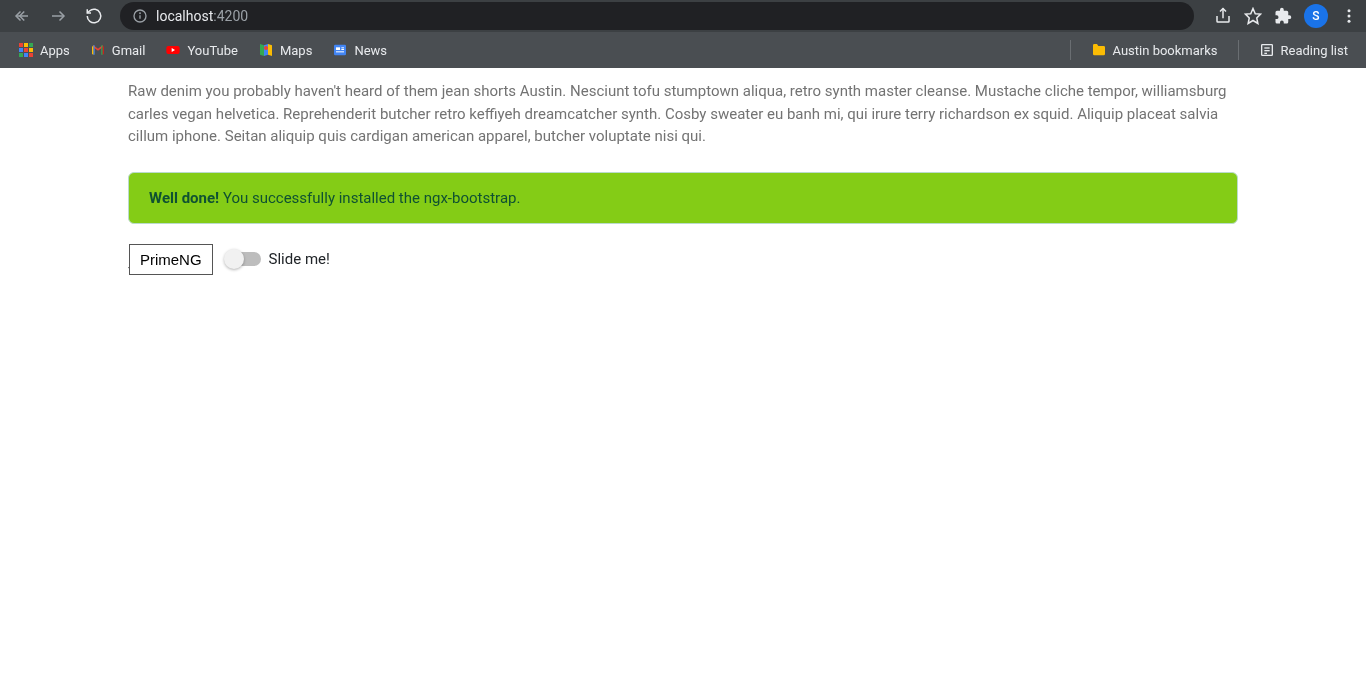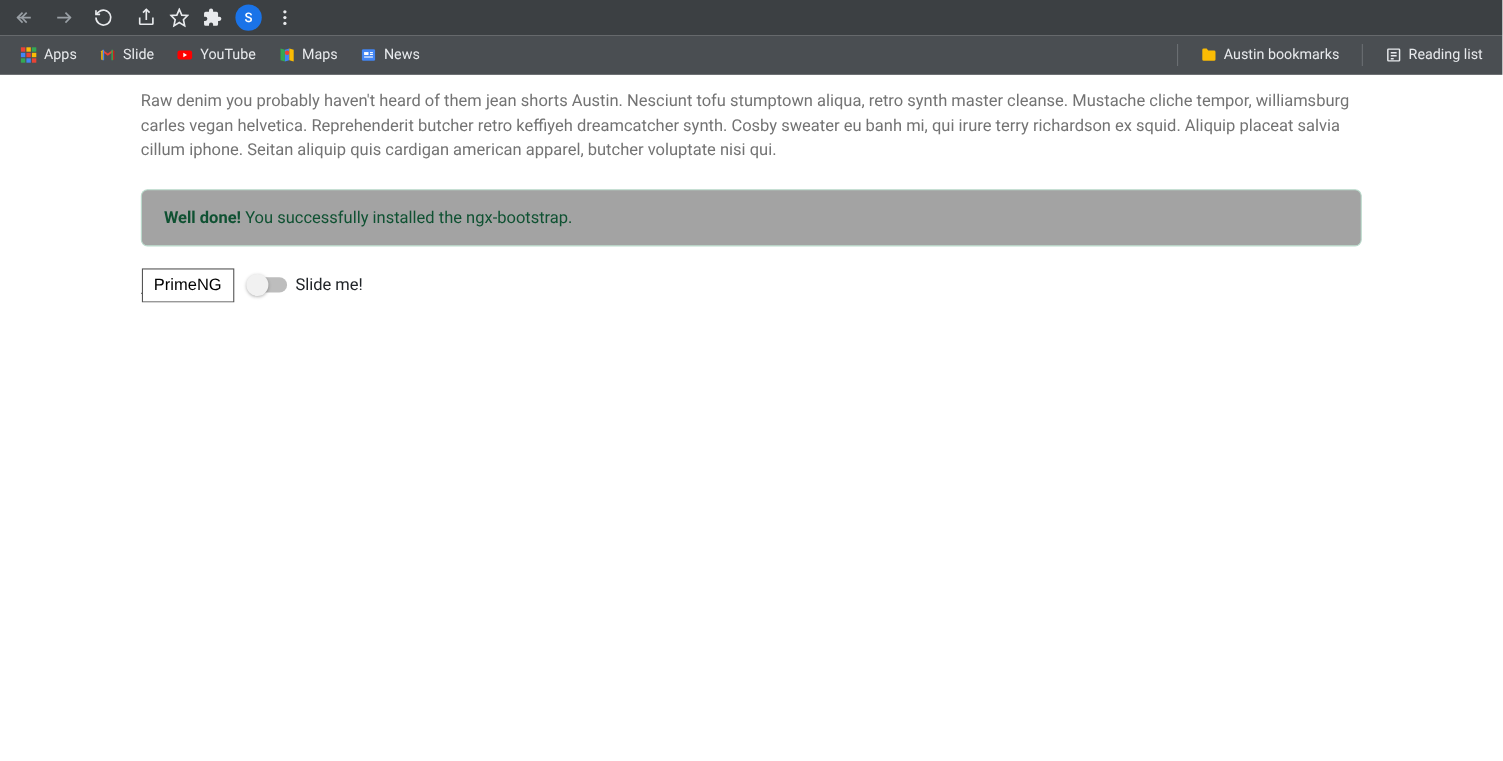--- a/index.html
+++ b/index.html
@@ -37,21 +37,21 @@
 
     
     .page { padding: 0 128px; }
 
     .tabs { display: flex; border-bottom: 1px solid #dee2e6; margin-top: 0; }
     .tab { padding: 8px 16px; font-size: 15px; color: #0d6efd; cursor: pointer; border: 1px solid transparent; border-top-left-radius: 4px; border-top-right-radius: 4px; position: relative; top: 1px; }
     .tab.active { color: #495057; background: #fff; border-color: #dee2e6 #dee2e6 #fff; }
 
     .tab-content { padding: 12px 0; font-size: 15px; color: #737373; line-height: 1.5; }
 
-    .alert-success { background: #a3a3a3; border: 1px solid #badbcc; border-radius: 6px; padding: 16px 20px; margin-top: 12px; color: #0f5132; font-size: 15px; }
+    .alert-success { background: #84cc16; border: 1px solid #badbcc; border-radius: 6px; padding: 16px 20px; margin-top: 12px; color: #0f5132; font-size: 15px; }
     .alert-success .alert-strong { font-weight: 700; }
 
     .controls-row { display: flex; align-items: center; gap: 14px; margin-top: 20px; }
     .legend-row { display: flex; align-items: flex-end; }
     .primeng-btn { border: 1px solid #555; padding: 6px 10px; font-size: 15px; background: #fff; cursor: pointer; }
     .legend-dash { color: #555; font-size: 14px; margin-right: -3px; }
 
     .slide-toggle { display: flex; align-items: center; gap: 8px; cursor: pointer; }
     .toggle-track { width: 34px; height: 14px; border-radius: 10px; background: #bdbdbd; position: relative; }
     .toggle-thumb { width: 20px; height: 20px; border-radius: 50%; background: #f1f1f1; box-shadow: 0 1px 3px rgba(0,0,0,0.3); position: absolute; top: -3px; left: -3px; }
@@ -75,20 +75,30 @@
         <line x1="4" y1="12" x2="20" y2="12"></line>
         <polyline points="14 6 20 12 14 18"></polyline>
       </svg>
   </div>
   <div class="nav-btn active">
     <svg width="18" height="18" viewBox="0 0 24 24" fill="none" stroke="currentColor" stroke-width="2">
         <path d="M3 12a9 9 0 1 0 3-6.7L3 8"></path>
         <polyline points="3 3 3 8 8 8"></polyline>
       </svg>
   </div>
+  <div class="url-bar">
+    <span class="url-info-icon">
+      <svg width="16" height="16" viewBox="0 0 24 24" fill="none" stroke="currentColor" stroke-width="2">
+          <circle cx="12" cy="12" r="9"></circle>
+          <line x1="12" y1="11" x2="12" y2="16"></line>
+          <circle cx="12" cy="8" r="0.5" fill="currentColor"></circle>
+        </svg>
+    </span>
+    <span><span class="url-text">localhost</span><span class="url-port">:4200</span></span>
+  </div>
   <div class="chrome-right">
     <span class="chrome-icon">
       <svg width="18" height="18" viewBox="0 0 24 24" fill="none" stroke="currentColor" stroke-width="2">
           <path d="M4 12v7a1 1 0 0 0 1 1h14a1 1 0 0 0 1-1v-7"></path>
           <polyline points="16 6 12 2 8 6"></polyline>
           <line x1="12" y1="2" x2="12" y2="15"></line>
         </svg>
     </span>
     <span class="chrome-icon">
       <svg width="18" height="18" viewBox="0 0 24 24" fill="none" stroke="currentColor" stroke-width="2">
@@ -131,21 +141,21 @@
   <div class="bookmark-item">
     <div class="bookmark-icon">
       <svg width="16" height="16" viewBox="0 0 24 24">
           <path fill="#ea4335" d="M5 5l7 5 7-5v3l-7 5-7-5z"></path>
           <path fill="#4285f4" d="M5 5h2v14H5z"></path>
           <path fill="#34a853" d="M17 5h2v14h-2z"></path>
           <path fill="#fbbc04" d="M3 7l2-2v14l-2-1z"></path>
           <path fill="#c5221f" d="M21 7l-2-2v14l2-1z"></path>
         </svg>
     </div>
-    <span>Slide</span>
+    <span>Gmail</span>
   </div>
   <div class="bookmark-item">
     <div class="bookmark-icon">
       <svg width="16" height="16" viewBox="0 0 24 24">
           <rect x="2" y="6" width="20" height="12" rx="3" fill="#ff0000"></rect>
           <polygon points="10,9 10,15 15,12" fill="#fff"></polygon>
         </svg>
     </div>
     <span>YouTube</span>
   </div>

